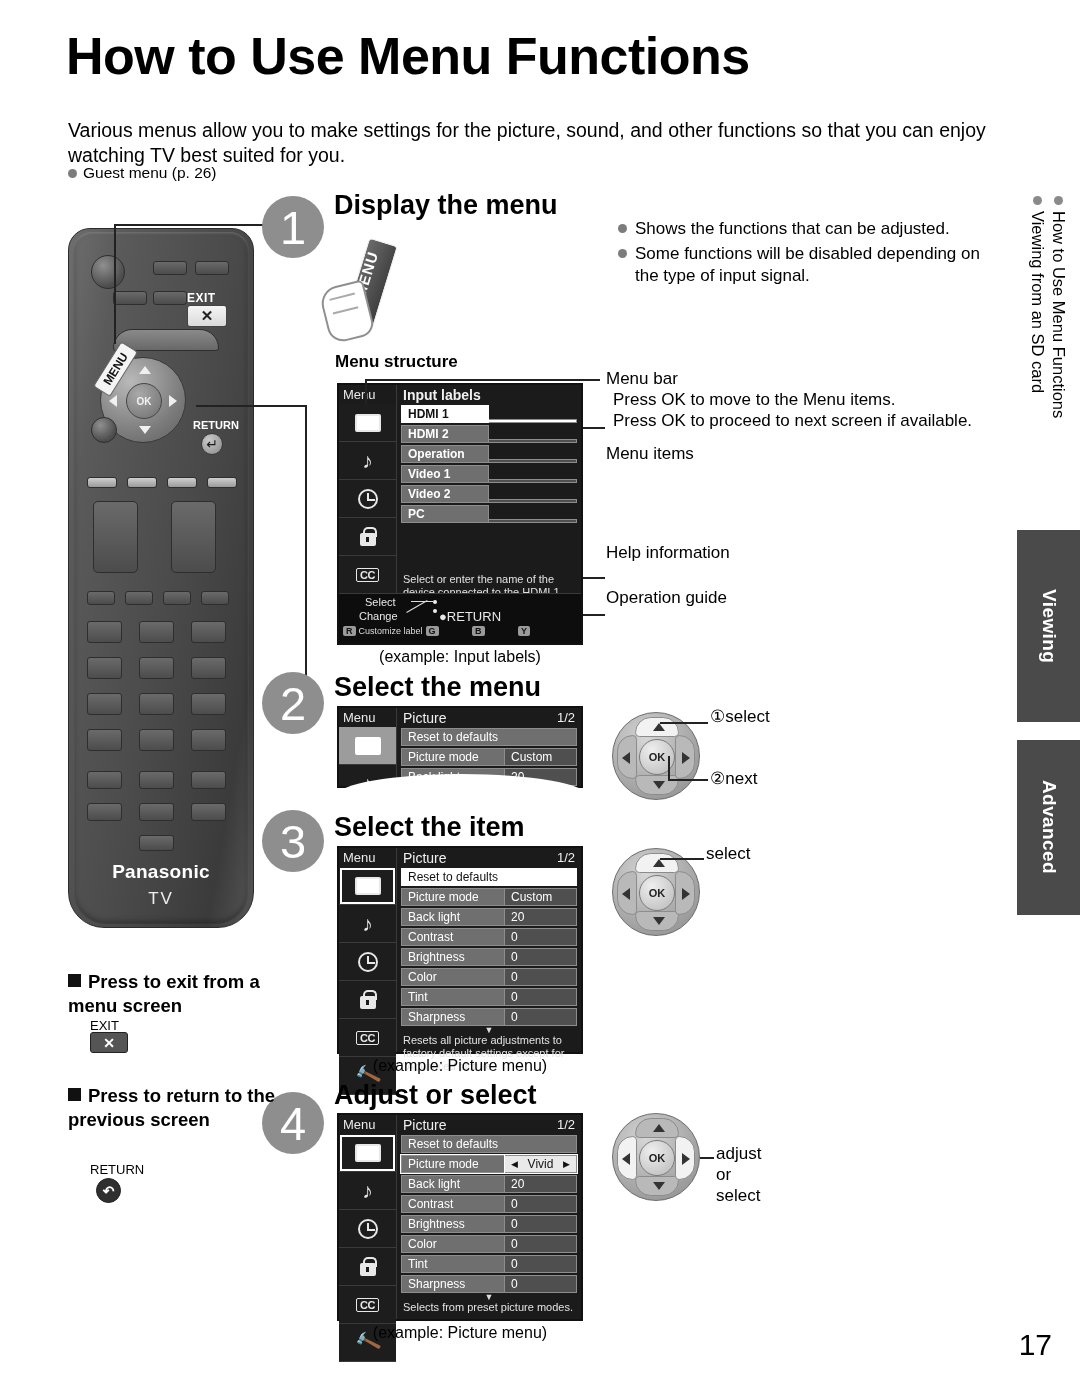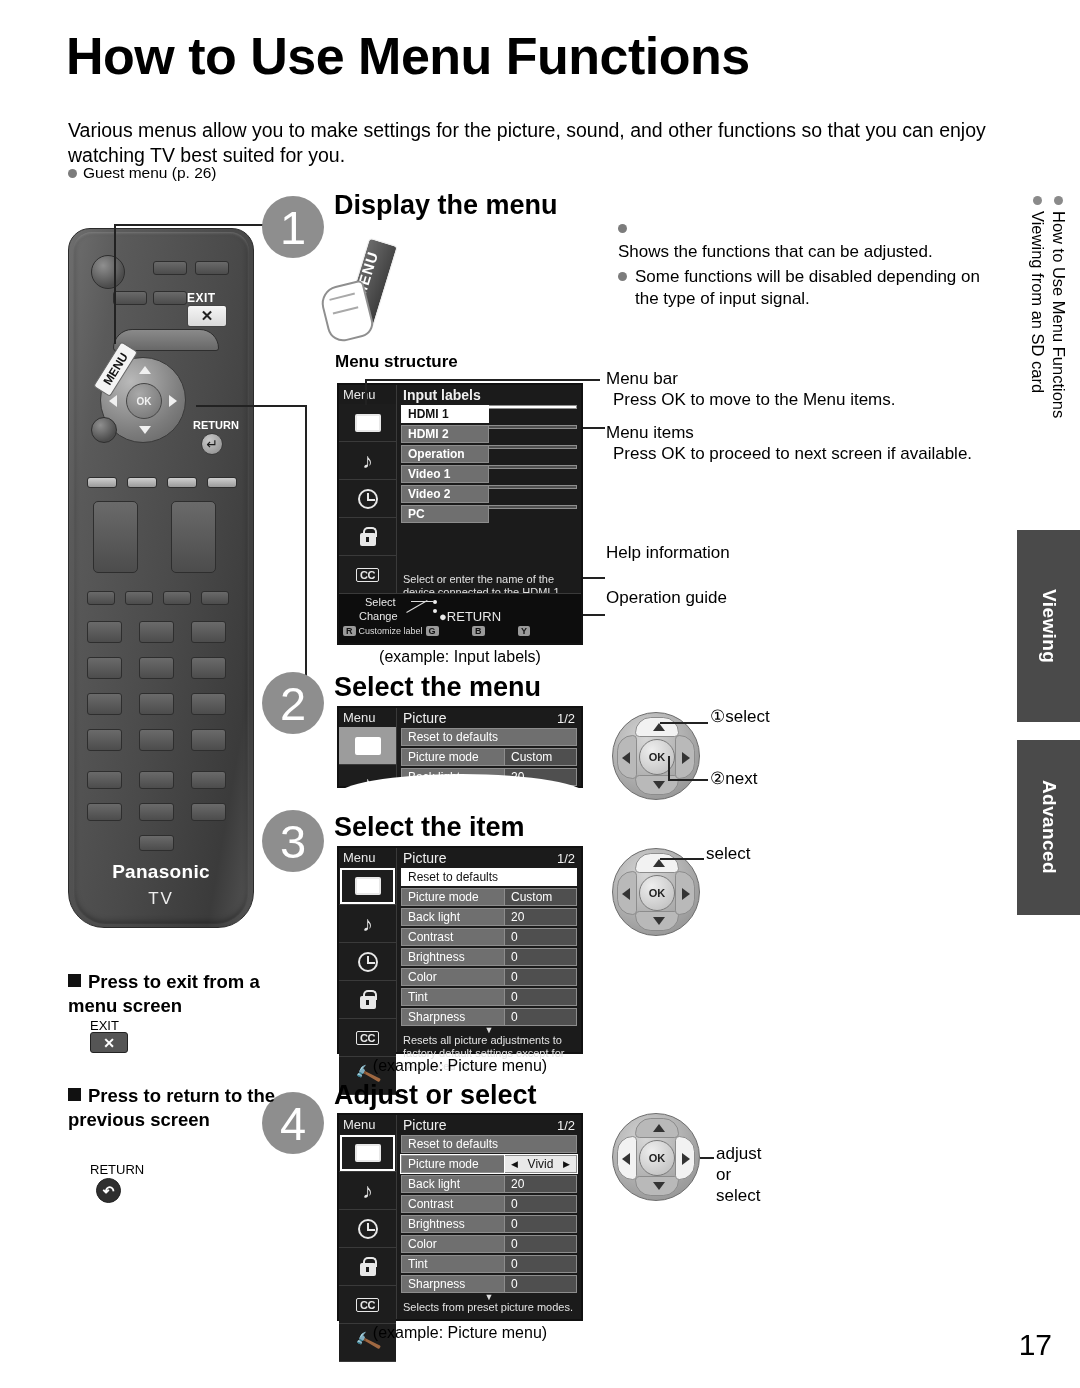--- a/index.html
+++ b/index.html
@@ -126,23 +126,23 @@
   .ic-clock{ width:20px;height:20px;border:2px solid #e8e8e8;border-radius:50%; position:relative;}
   .ic-clock:before{content:"";position:absolute;left:7px;top:2px;width:2px;height:8px;background:#e8e8e8;}
   .ic-clock:after{content:"";position:absolute;left:8px;top:8px;width:7px;height:2px;background:#e8e8e8;}
   .ic-lock{ width:16px;height:13px;background:#e8e8e8;border-radius:2px;position:relative;margin-top:5px;}
   .ic-lock:before{content:"";position:absolute;left:3px;top:-6px;width:10px;height:8px;border:2px solid #e8e8e8;border-bottom:none;border-radius:5px 5px 0 0;}
   .ic-lock:after{content:"";position:absolute;left:6px;top:4px;width:3px;height:5px;background:#1b1b1b;}
   .ic-cc{ border:1.5px solid #e8e8e8; font-size:11px; font-weight:bold; padding:0 3px; border-radius:2px; letter-spacing:-.5px;}
   .ic-wrench{ font-size:19px; color:#e8e8e8; transform:rotate(-20deg);}
 
   .tv-main { position:absolute; left:58px; right:0; top:0; }
-  .tv-head { display:flex; justify-content:space-between; align-items:center;
+  .tv-head { display:flex; justify-content:space-between; align-items:flex-start;
              padding:2px 6px 2px 6px; font-size:14px; color:#f0f0f0; }
-  .tv-row { display:flex; margin:0 4px 2px 4px; height:18px; align-items:flex-start; font-size:12px; }
+  .tv-row { display:flex; margin:0 4px 2px 4px; height:18px; align-items:flex-end; font-size:12px; }
   .tv-row .lbl { background:#6f6f6f; color:#ffffff; flex:0 0 104px; padding:1px 6px; display:flex; align-items:center;
                  border:1px solid #8d8d8d;}
   .tv-row .val { background:#4f4f4f; color:#fff; flex:1; padding:1px 6px; display:flex; align-items:center;
                  border:1px solid #8d8d8d; border-left:none;}
   .tv-row.full .lbl { flex:1 1 auto; }
   .tv-row.sel .lbl { background:#ffffff; color:#111; border-color:#fff;}
   .tv-row.sel .val { background:#ffffff; }
   .tv-row.selout .lbl{ background:#6f6f6f; outline:1.5px solid #fff; }
   .tv-row.selout .val{ background:#e9e9e9; color:#111; outline:1.5px solid #fff; justify-content:space-between;}
   .tv-help { color:#e2e2e2; font-size:11px; line-height:13px; padding:4px 6px; }
@@ -291,21 +291,21 @@
 <div class="step-circle" style="left:262px; top:196px;">1</div>
 <div class="step-heading" style="left:334px; top:190px;">Display the menu</div>
 
 <div id="menu-press">
   <div class="tagbar"></div>
   <div class="tagtxt">MENU</div>
   <div class="hand"></div>
 </div>
 
 <div style="position:absolute; left:618px; top:218px; width:390px; font-size:17px; line-height:22px;">
-  <div style="display:flex; gap:8px; margin-bottom:3px;flex-direction:column;">
+  <div style="display:flex; gap:8px; margin-bottom:3px;">
     <span class="bullet-dot" style="margin-top:6px;"></span>
     <span>Shows the functions that can be adjusted.</span>
   </div>
   <div style="display:flex; gap:8px;">
     <span class="bullet-dot" style="margin-top:6px;"></span>
     <span>Some functions will be disabled depending on the type of input signal.</span>
   </div>
 </div>
 
 <div style="position:absolute; left:335px; top:352px; font-size:17px; font-weight:bold;">Menu structure</div>
@@ -389,22 +389,22 @@
 
 <div class="lead h" style="left:365px; top:379px; width:235px;"></div>
 <div class="lead v" style="left:365px; top:379px; height:26px;"></div>
 <div class="lead h" style="left:583px; top:427px; width:22px;"></div>
 <div class="lead h" style="left:583px; top:577px; width:22px;"></div>
 <div class="lead h" style="left:583px; top:614px; width:22px;"></div>
 
 <div style="position:absolute; left:606px; top:368px; width:390px; font-size:17px; line-height:21px;">
   <div style="font-size:17px;">Menu bar</div>
   <div style="padding-left:7px;">Press OK to move to the Menu items.</div>
+  <div style="padding-left:7px;">Press OK to proceed to next screen if available.</div>
   <div style="margin-top:12px;">Menu items</div>
-  <div style="padding-left:7px;">Press OK to proceed to next screen if available.</div>
   <div style="margin-top:78px;">Help information</div>
   <div style="margin-top:24px;">Operation guide</div>
 </div>
 
 <div class="caption" style="left:337px; top:648px; width:246px;">(example: Input labels)</div>
 
 <div class="step-circle" style="left:262px; top:672px;">2</div>
 <div class="step-heading" style="left:334px; top:672px;">Select the menu</div>
 
 <div class="tvscreen" id="screen-pic2" style="left:337px; top:706px; width:246px; height:82px; overflow:hidden;">

